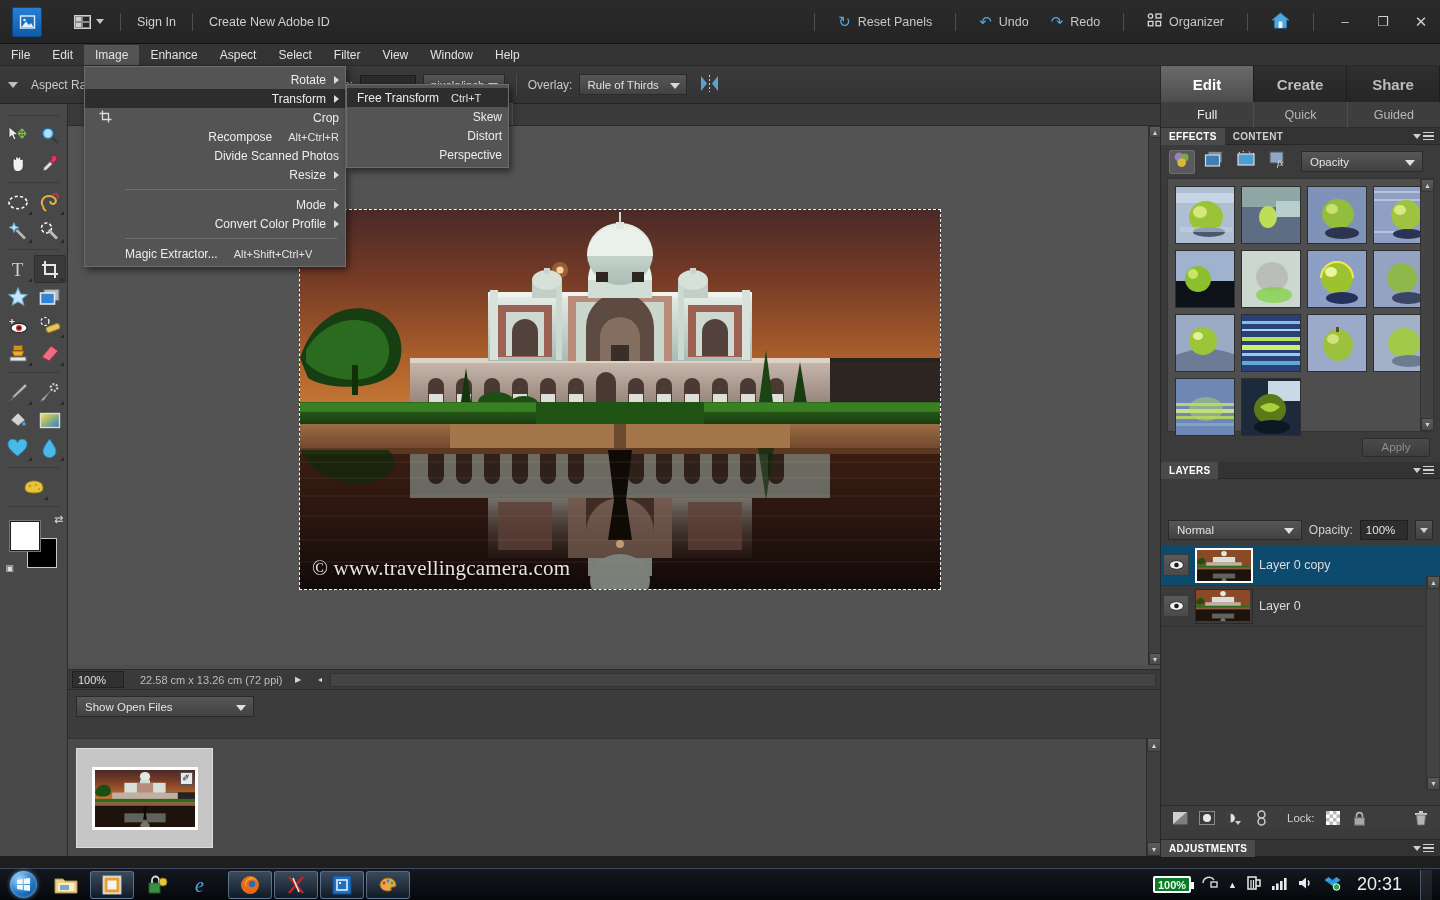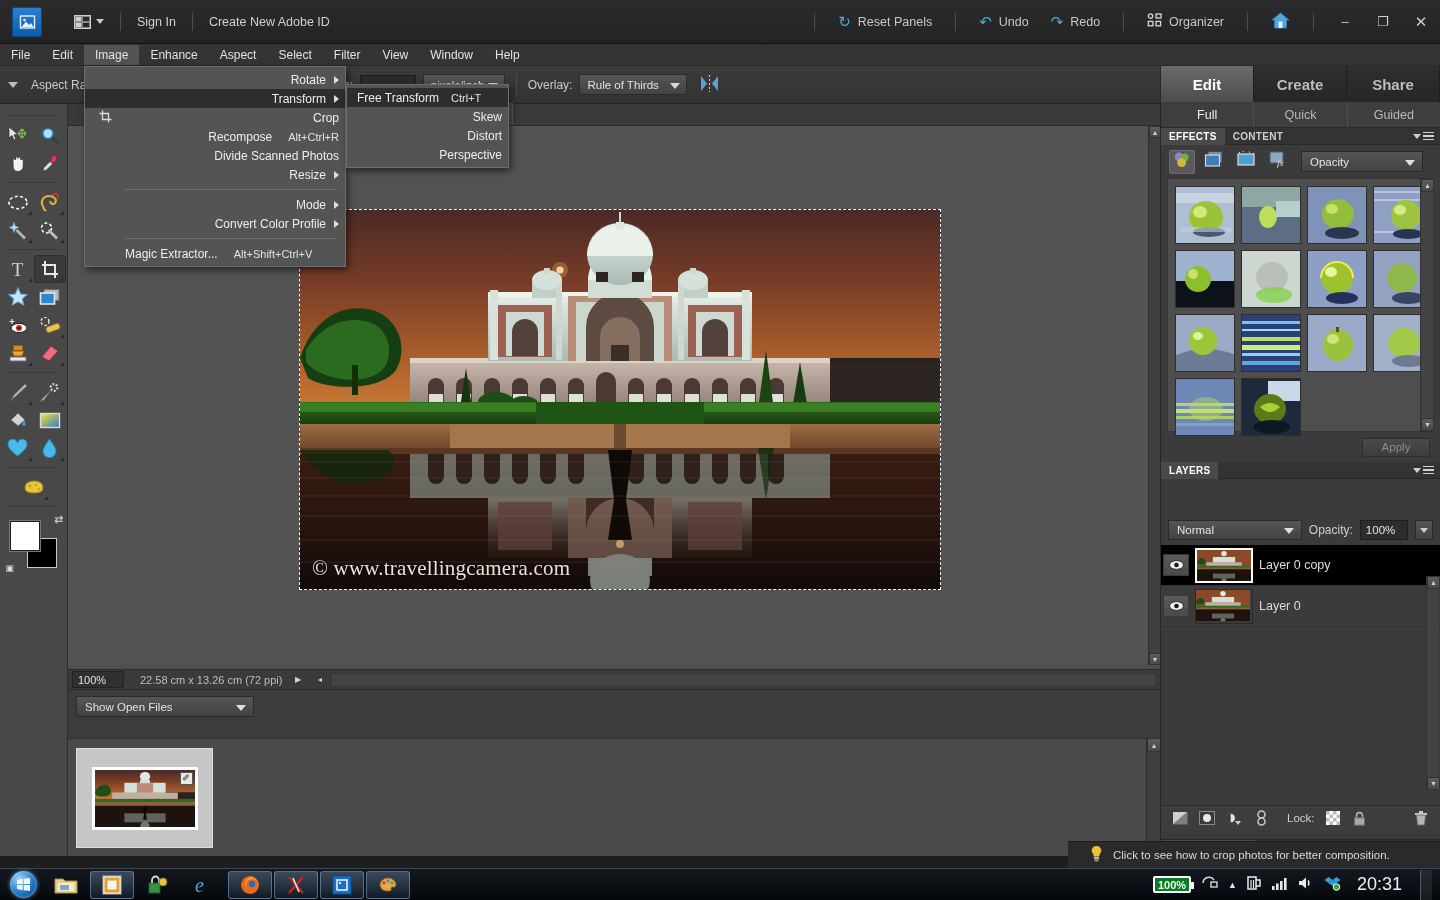--- a/index.html
+++ b/index.html
@@ -348,21 +348,21 @@
     color: #e4e4e4; font-size: 11.5px; line-height: 19px; padding-left: 5px;
   }
   .opacity-arrow {
     width: 19px; height: 20px; background: linear-gradient(#565656,#424242);
     border: 1px solid #2a2a2a; display: flex; align-items: center; justify-content: center;
   }
   .layer-row {
     height: 41px; display: flex; align-items: center; gap: 6px;
     padding-left: 2px; border-bottom: 1px solid #333;
   }
-  .layer-row.sel { background: #000000; }
+  .layer-row.sel { background: #0c4a6e; }
   .eye-btn {
     width: 26px; height: 22px; background: linear-gradient(#5a5a5a,#4a4a4a);
     border: 1px solid #3a3a3a; display: flex; align-items: center;
     justify-content: center; font-size: 11px; color: #111;
   }
   .layer-thumb { width: 58px; height: 35px; border: 1px solid #2a2a2a; overflow: hidden; }
   .layer-row.sel .layer-thumb { border: 2px solid #fff; }
   .layer-name { font-size: 12.5px; color: #dcdcdc; }
   .layers-scroll {
     position: absolute; right: 1px; width: 13px; background: #434343;
@@ -1258,30 +1258,20 @@
         <span class="pm-caret"></span>
         <span class="pm-lines">
             <i></i>
             <i></i>
             <i></i>
           </span>
       </div>
     </div>
   </div>
 
-  <div class="hintbar">
-    <span>
-      <svg width="13" height="17" viewBox="0 0 13 17">
-          <path d="M6.5 1 a4.6 4.6 0 013 8.2 V11.6 h-6 V9.2 A4.6 4.6 0 016.5 1 Z" fill="#e8c23a"></path>
-          <rect x="4" y="12" width="5" height="2.4" fill="#b8b8b8"></rect>
-          <rect x="4.6" y="14.8" width="3.8" height="1.6" fill="#9a9a9a"></rect>
-        </svg>
-    </span>
-    <span class="hint-text">Click to see how to crop photos for better composition.</span>
-  </div>
 
   <div class="dropdown" id="image-menu">
     <div class="dd-row">
       <span class="dd-icon"></span>
       <span class="dd-label">Rotate</span>
       <span class="dd-arrow"></span>
     </div>
     <div class="dd-row hl">
       <span class="dd-icon"></span>
       <span class="dd-label">Transform</span>

